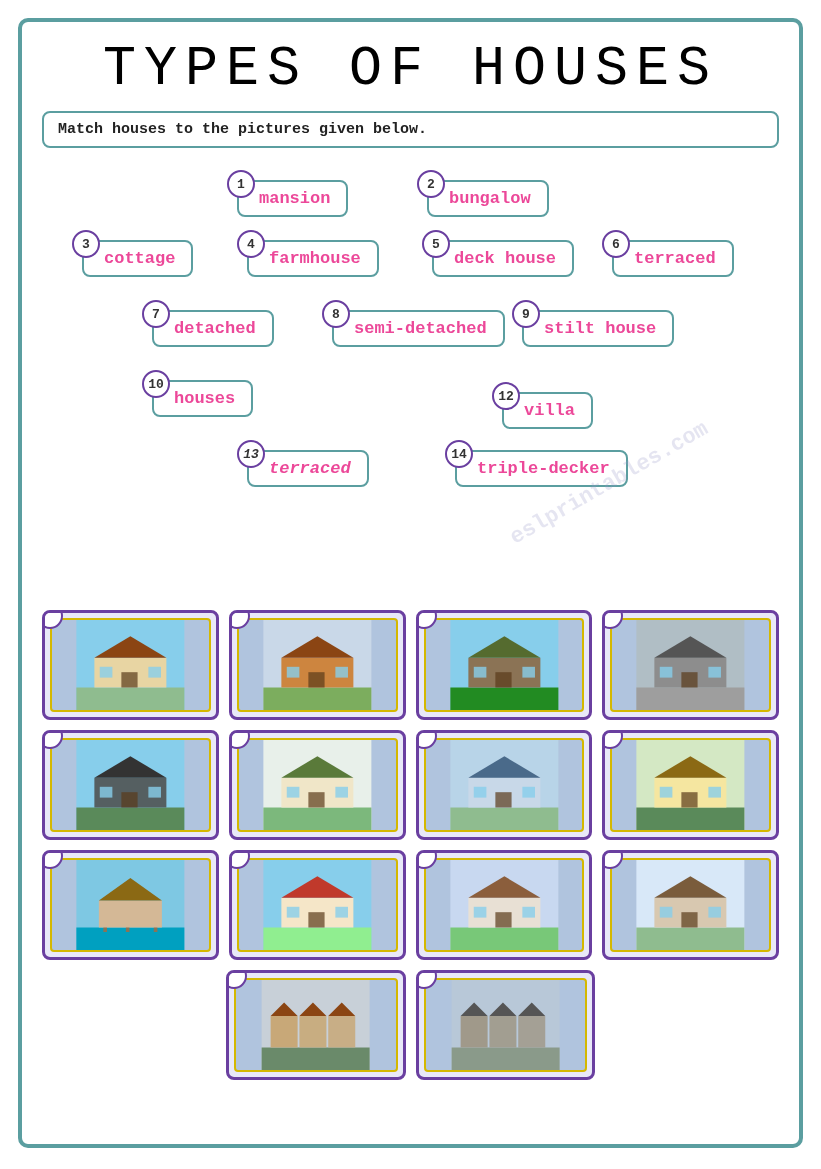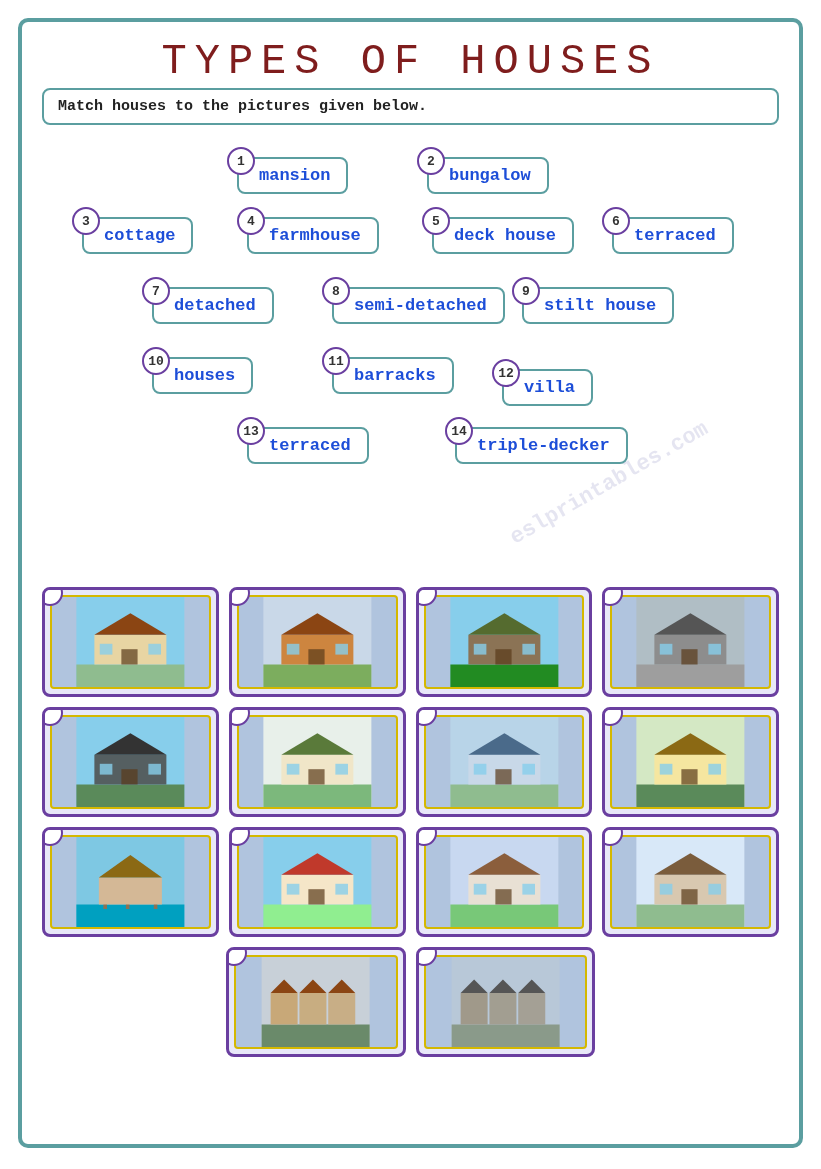--- a/index.html
+++ b/index.html
@@ -12,26 +12,26 @@
     }
     .outer-border {
       border: 4px solid #5b9ea0;
       border-radius: 10px;
       padding: 16px 20px 20px 20px;
       min-height: 1130px;
       position: relative;
     }
     .title {
       text-align: center;
-      font-size: 42px;
-      color: #7f1d1d;
+      font-size: 55px;
+      color: #000000;
       letter-spacing: 8px;
       font-family: 'Courier New', Courier, monospace;
       font-weight: normal;
-      margin-bottom: 2px;
+      margin-bottom: 10px;
       text-shadow: none;
     }
     .instruction-box {
       border: 2px solid #5b9ea0;
       border-radius: 8px;
       padding: 8px 14px;
       font-size: 15px;
       color: #222;
       margin-bottom: 22px;
       background: #fff;
@@ -66,21 +66,21 @@
       position: absolute;
       top: -10px;
       left: 0px;
     }
     .word-box {
       border: 2px solid #5b9ea0;
       border-radius: 8px;
       padding: 7px 16px 7px 20px;
       font-size: 17px;
       font-weight: bold;
-      color: #1d4ed8;
+      color: #ec4899;
       background: #fff;
       margin-left: 10px;
       white-space: nowrap;
       min-width: 80px;
       text-align: center;
     }
     
     .images-section {
       margin-top: 20px;
     }
@@ -194,29 +194,25 @@
         <div class="word-box">semi-detached</div>
       </div>
       <div class="word-item" style="top: 140px; left: 470px;">
         <div class="word-badge">9</div>
         <div class="word-box">stilt house</div>
       </div>
       <div class="word-item" style="top: 210px; left: 100px; justify-content: flex-end;">
         <div class="word-badge">10</div>
         <div class="word-box">houses</div>
       </div>
-      <div class="word-item" style="top: 210px; left: 280px;">
-        <div class="word-badge">11</div>
-        <div class="word-box">barracks</div>
-      </div>
       <div class="word-item" style="top: 222px; left: 450px;">
         <div class="word-badge">12</div>
         <div class="word-box">villa</div>
       </div>
-      <div class="word-item" style="top: 280px; left: 195px;">
+      <div class="word-item" style="top: 280px; left: 195px; font-style: italic;">
         <div class="word-badge">13</div>
         <div class="word-box">terraced</div>
       </div>
       <div class="word-item" style="top: 280px; left: 375px; margin-left: 28px;">
         <div class="word-badge">14</div>
         <div class="word-box">triple-decker</div>
       </div>
     </div>
 
   <div class="images-section">

